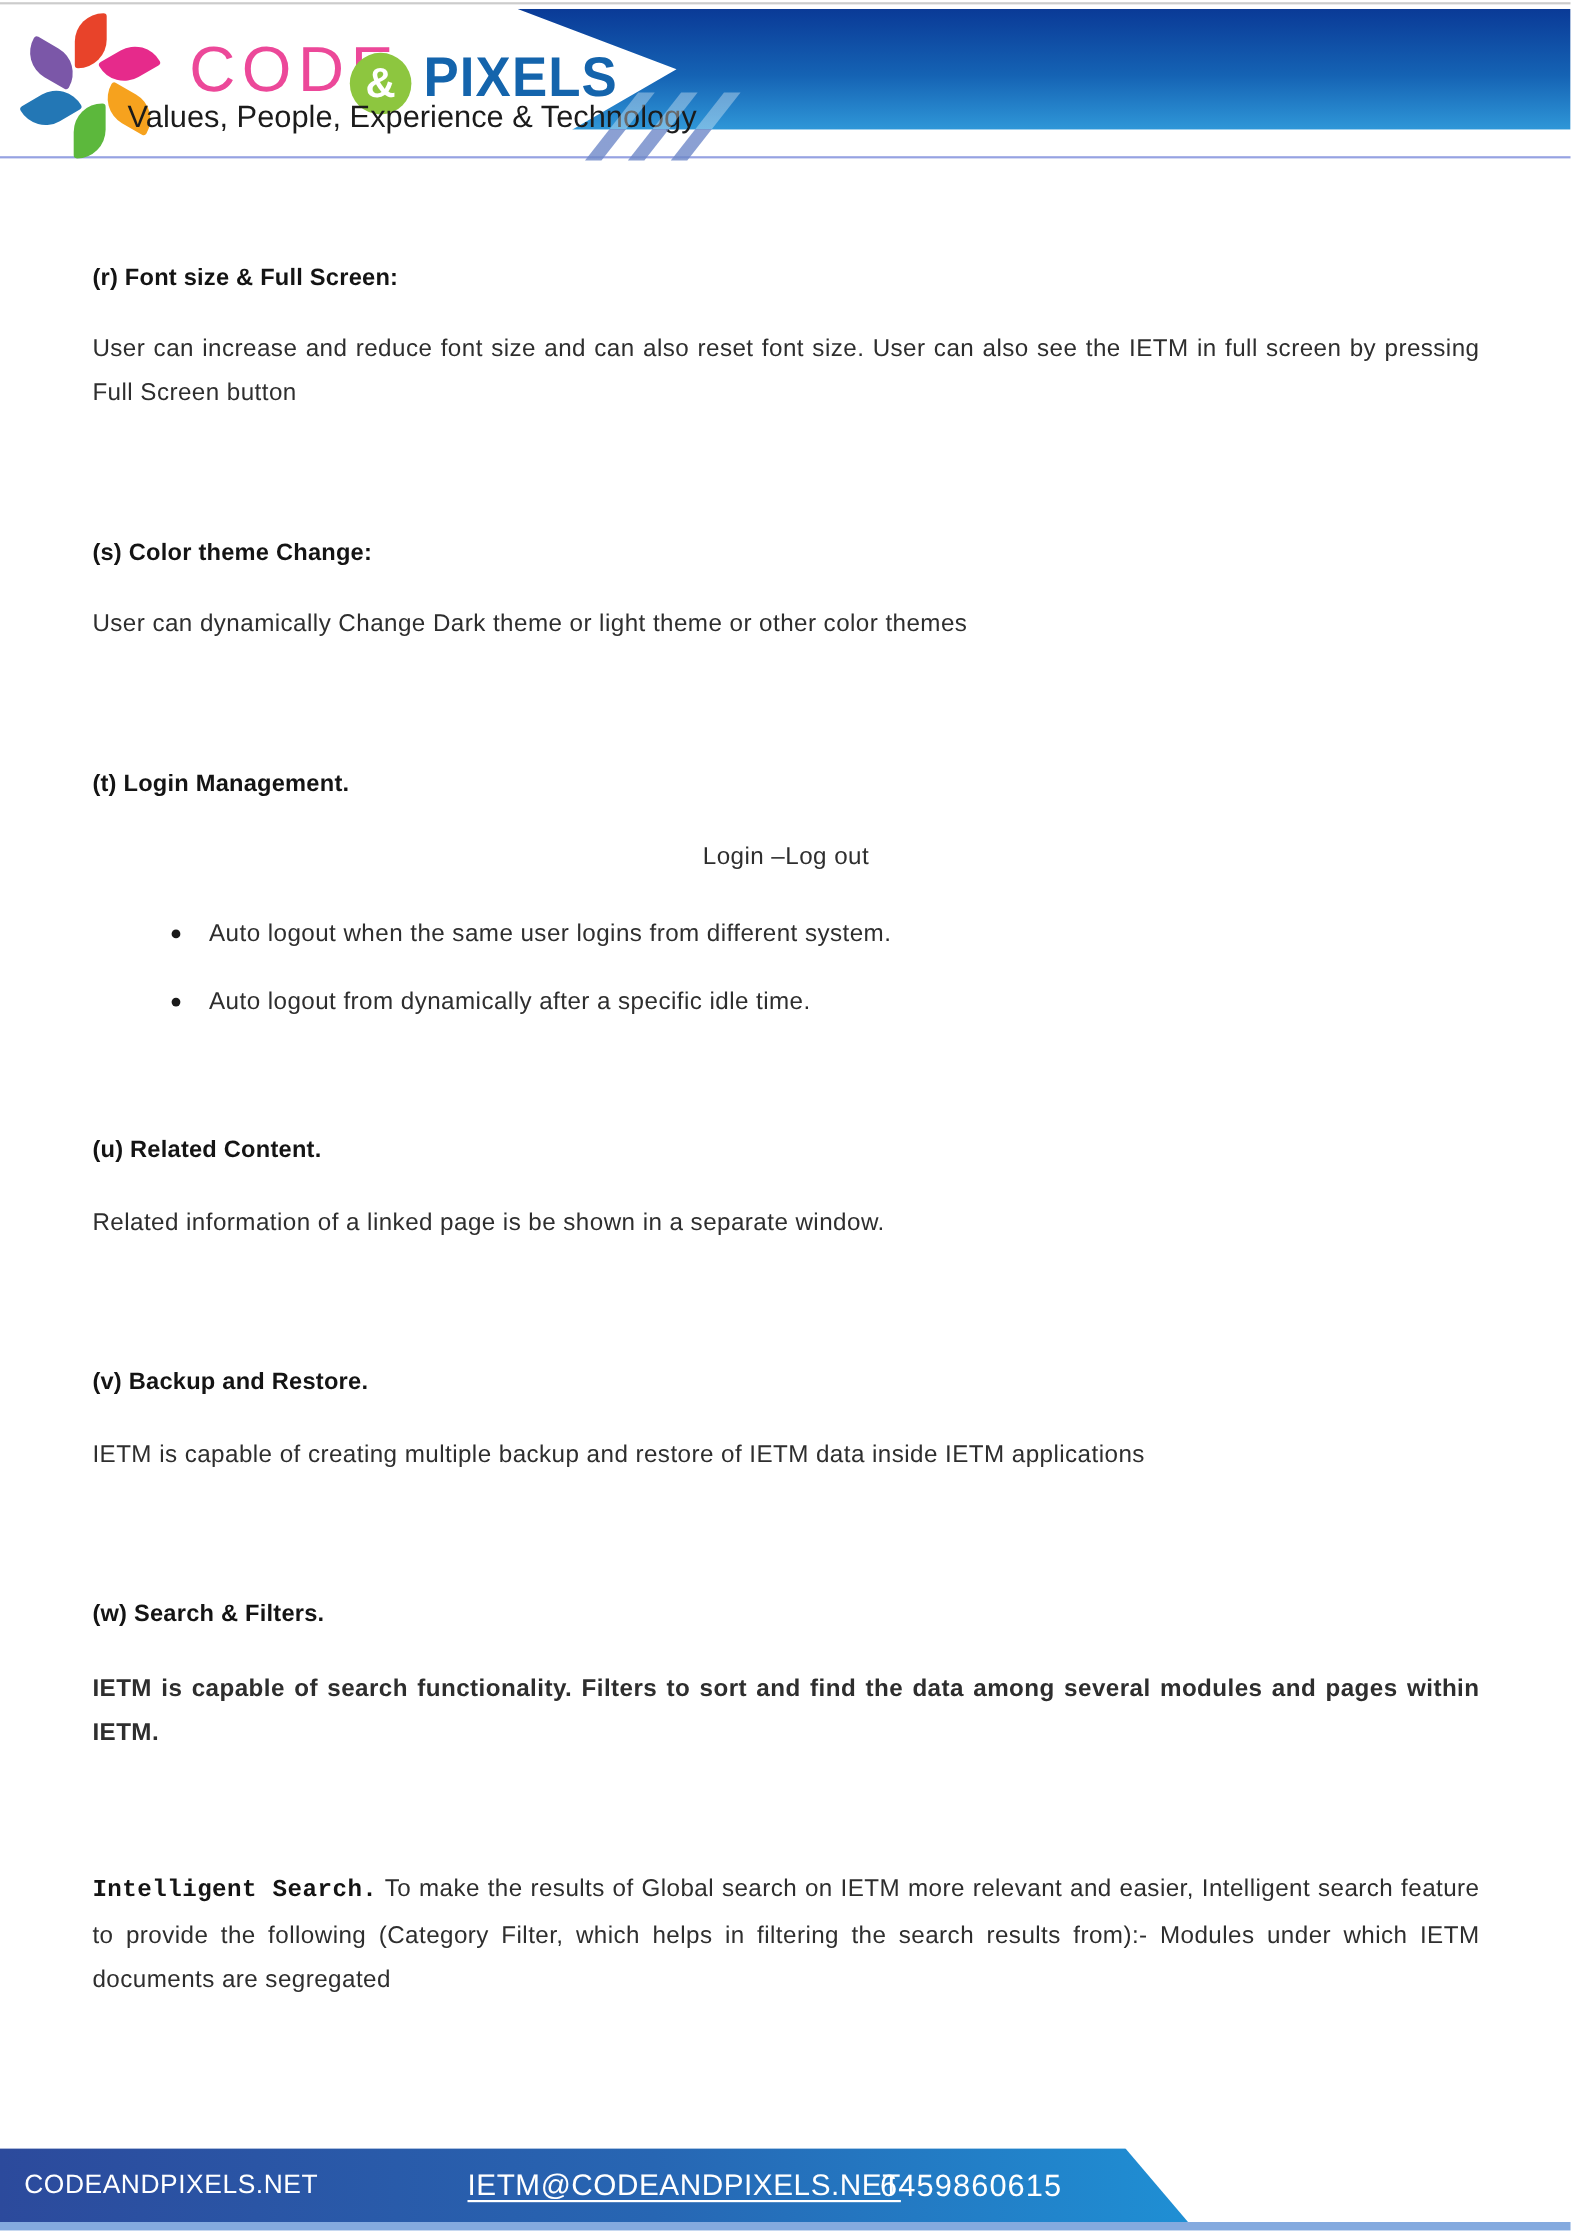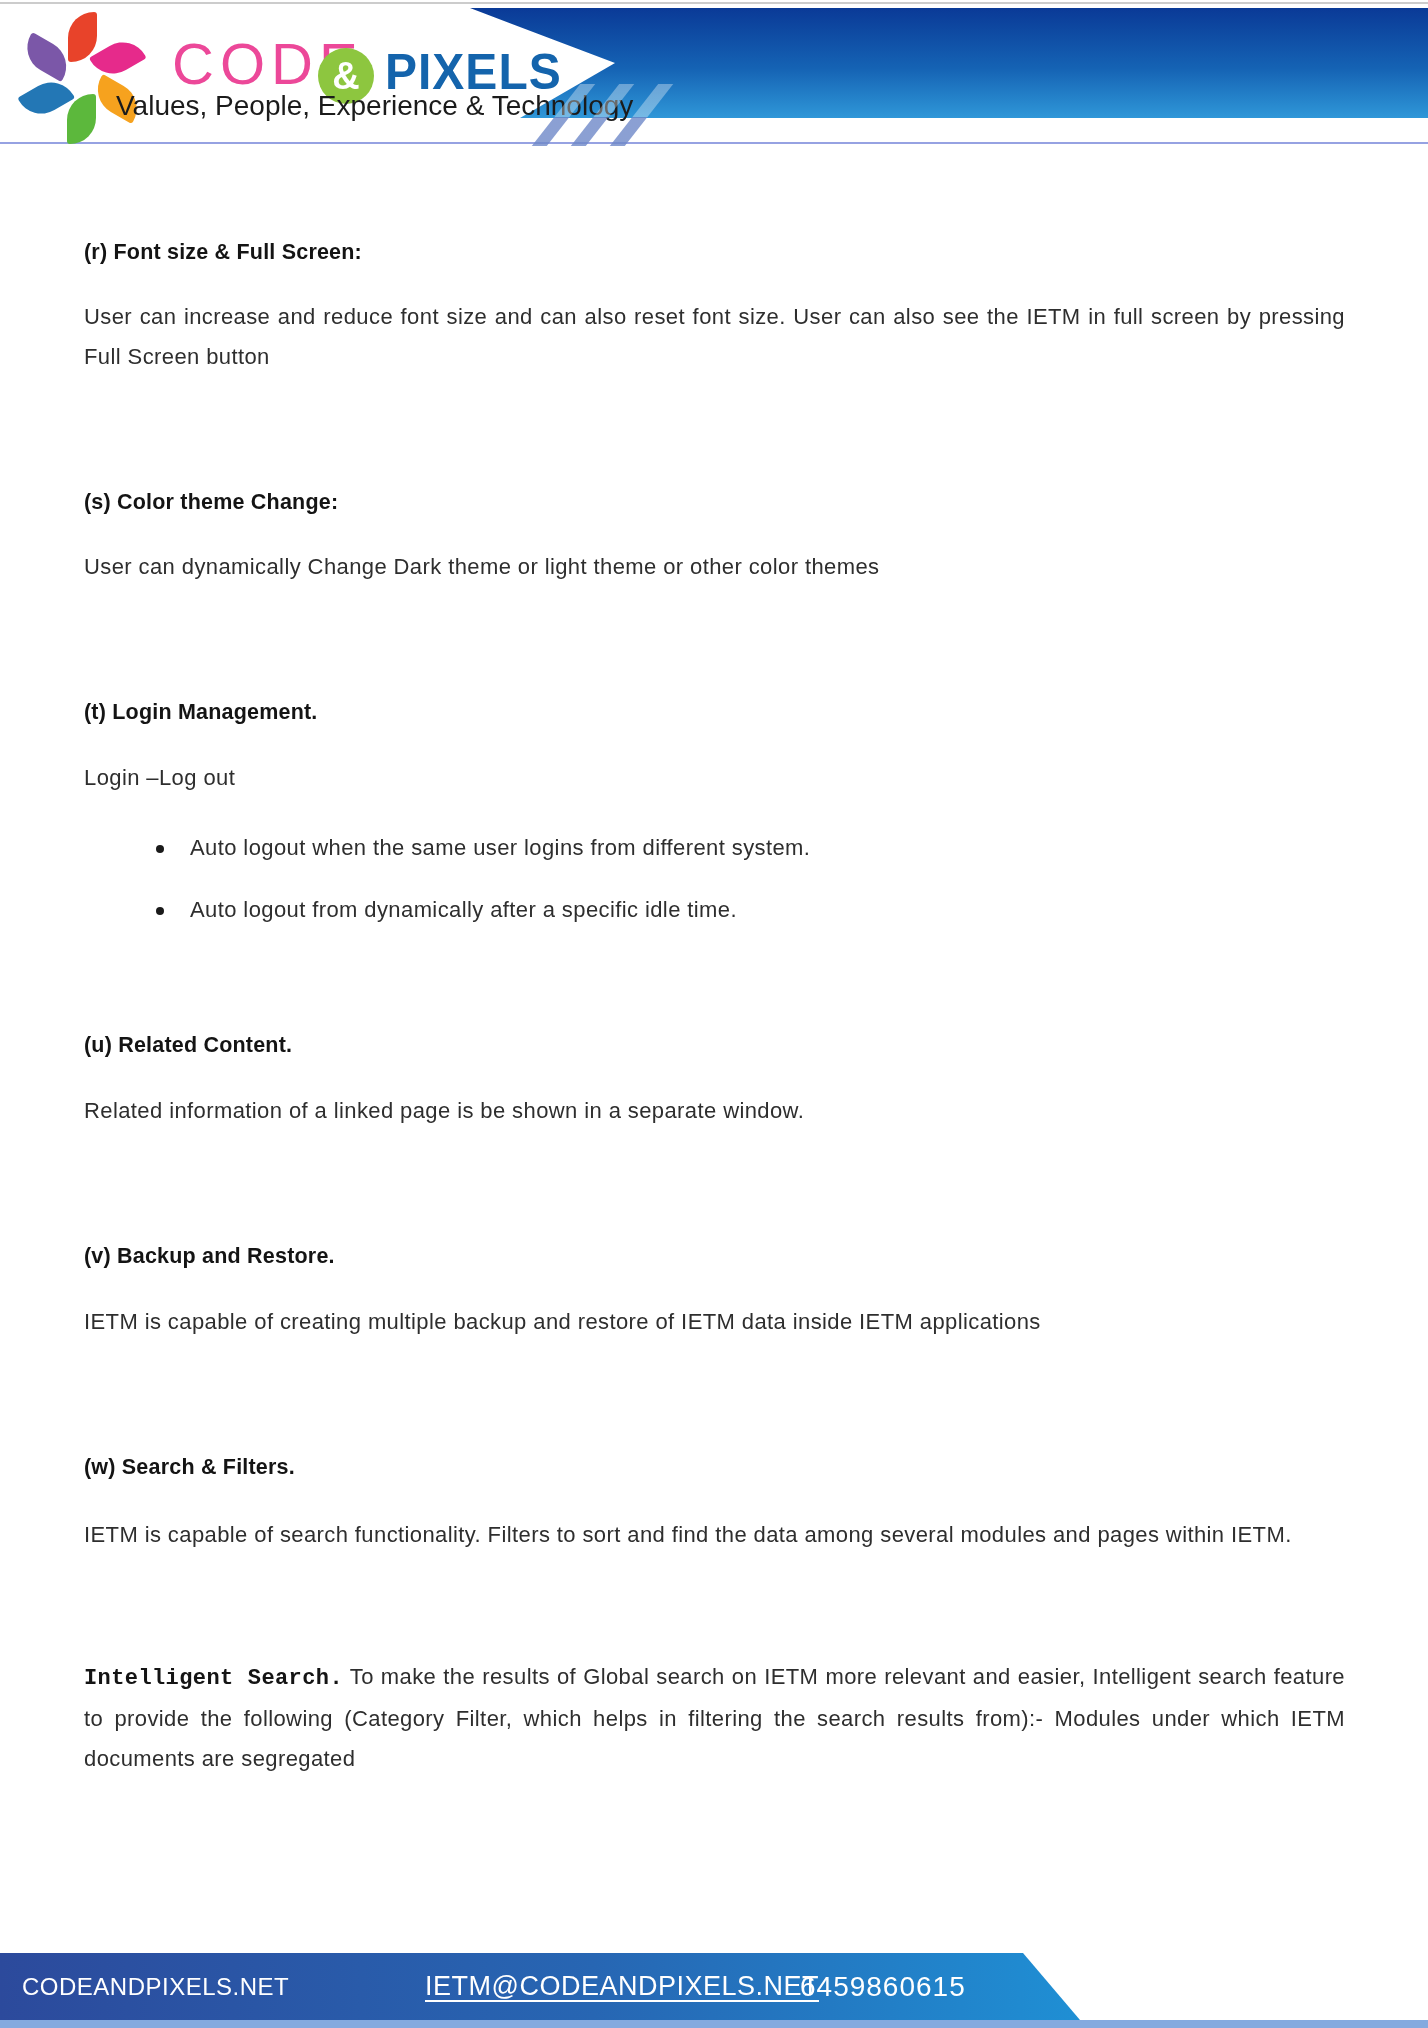--- a/index.html
+++ b/index.html
@@ -90,34 +90,34 @@
 
   <div class="content">
 
     <h2 class="mt-first">(r) Font size &amp; Full Screen:</h2>
     <p class="para mt-p">User can increase and reduce font size and can also reset font size. User can also see the IETM in full screen by pressing Full Screen button</p>
 
     <h2 class="mt-h">(s) Color theme Change:</h2>
     <p class="para nojust mt-p">User can dynamically Change Dark theme or light theme or other color themes</p>
 
     <h2 class="mt-h">(t) Login Management.</h2>
-    <p class="para nojust mt-p" style="margin-top:29px;">Login –Log out</p>
+    <p class="para nojust mt-p" style="margin-top:29px;text-align:center;">Login –Log out</p>
     <ul class="bullets">
       <li>Auto logout when the same user logins from different system.</li>
       <li>Auto logout from dynamically after a specific idle time.</li>
     </ul>
 
     <h2 style="margin-top:98px;">(u) Related Content.</h2>
     <p class="para nojust" style="margin-top:29px;">Related information of a linked page is be shown in a separate window.</p>
 
     <h2 class="mt-h">(v) Backup and Restore.</h2>
     <p class="para nojust" style="margin-top:29px;">IETM is capable of creating multiple backup and restore of IETM data inside IETM applications</p>
 
     <h2 class="mt-h">(w) Search &amp; Filters.</h2>
-    <p class="para" style="margin-top:31px;">IETM is capable of search functionality. Filters to sort and find the data among several modules and pages within IETM.</p>
+    <p class="para" style="margin-top:31px;font-weight:bold;">IETM is capable of search functionality. Filters to sort and find the data among several modules and pages within IETM.</p>
 
     <p class="para" style="margin-top:102px;"><span class="lead">Intelligent Search.</span><span> To make the results of Global search on IETM more relevant and easier, Intelligent search feature to provide the following (Category Filter, which helps in filtering the search results from):- Modules under which IETM documents are segregated</span></p>
   </div>
 
   <div class="footer-main">
     <div class="f-site">CODEANDPIXELS.NET</div>
     <a class="f-mail" href="#">IETM@CODEANDPIXELS.NET</a>
     <div class="f-phone">6459860615</div>
   </div>
   <div class="footer-strip"></div>

